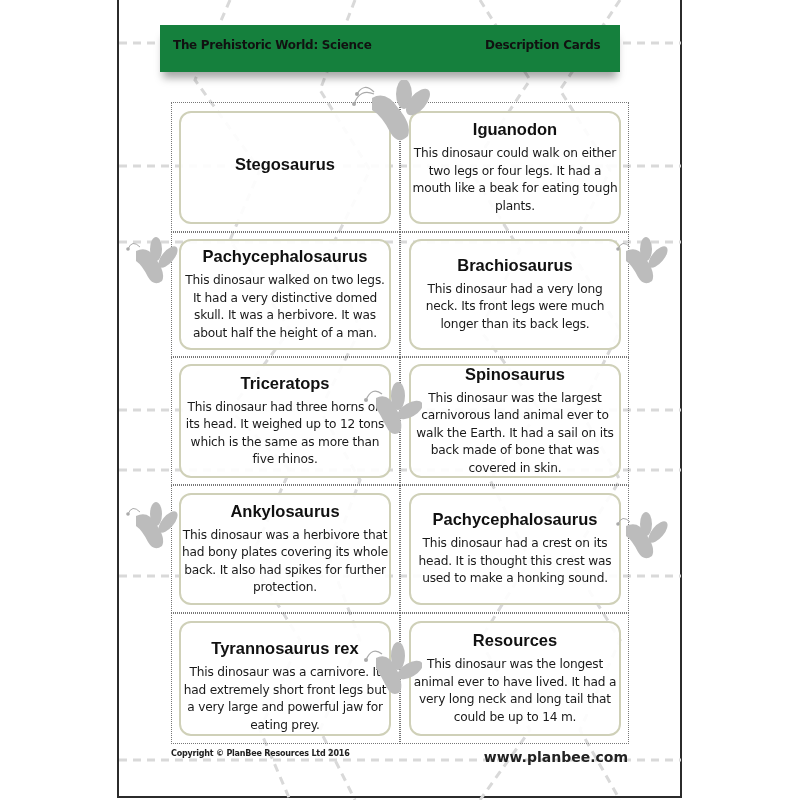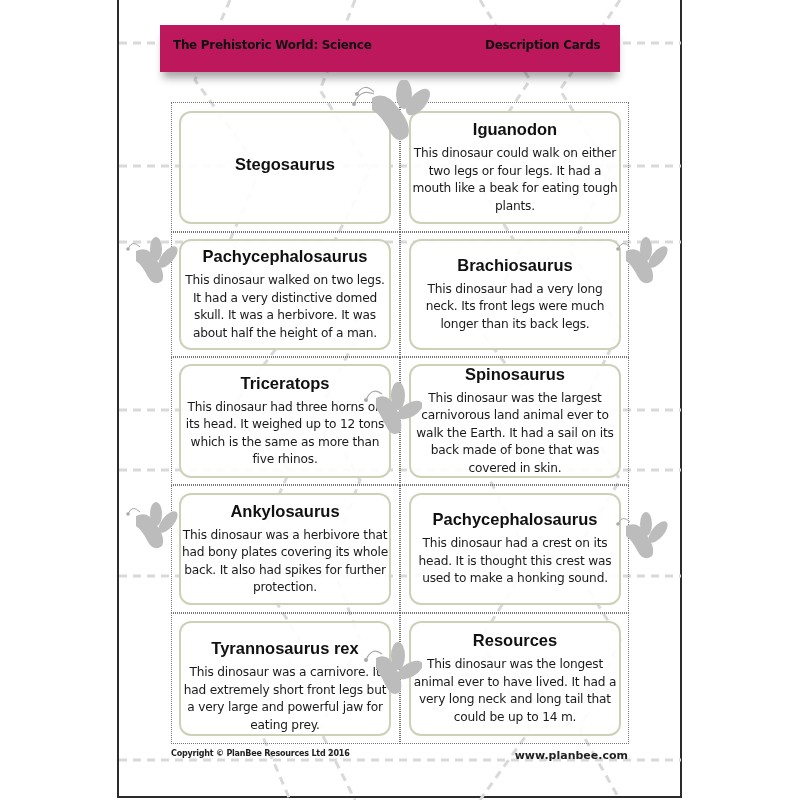--- a/index.html
+++ b/index.html
@@ -1,28 +1,28 @@
 <!DOCTYPE html>
 <html><head>
 <meta charset="utf-8">
 <style>
   html, body { margin:0; padding:0; background:#ffffff; }
   body { width:800px; height:800px; position:relative; overflow:hidden; font-family:"DejaVu Sans", sans-serif; }
   .page { position:absolute; left:117px; top:-2px; width:565px; height:800px; border:2px solid #2b2b2b; background:#fff; box-sizing:border-box; overflow:hidden; }
   .hexbg { position:absolute; left:0; top:0; width:800px; height:800px; pointer-events:none; }
-  .header { position:absolute; left:160px; top:25px; width:460px; height:47px; background:#be185d; box-shadow:0 9px 8px -3px rgba(0,0,0,0.35); }
+  .header { position:absolute; left:160px; top:25px; width:460px; height:47px; background:#15803d; box-shadow:0 9px 8px -3px rgba(0,0,0,0.35); }
   .header .title { position:absolute; left:13px; top:12px; font-family:"DejaVu Sans", sans-serif; font-weight:bold; font-size:13px; letter-spacing:-0.3px; color:#111; transform:scaleX(0.92); transform-origin:left; }
   .header .subtitle { position:absolute; right:20px; top:12px; font-family:"DejaVu Sans", sans-serif; font-weight:bold; font-size:13px; letter-spacing:-0.3px; color:#111; transform:scaleX(0.92); transform-origin:right; }
   .grid { position:absolute; left:171px; top:102px; width:458px; height:642px; }
   .cell { position:absolute; box-sizing:border-box; border:1px dotted #777; }
   .card { position:absolute; box-sizing:border-box; background:rgba(255,255,255,0.9); border:2px solid #cfd0b8; border-radius:12px; text-align:center; display:flex; flex-direction:column; justify-content:center; padding:0 0; }
   .card .name { font-family:"Liberation Sans", sans-serif; font-weight:bold; font-size:16.5px; color:#111; margin-bottom:6px; }
   .card .desc { font-family:"DejaVu Sans", sans-serif; font-size:12.2px; line-height:17.5px; color:#1a1a1a; letter-spacing:-0.2px; }
   .footer-left { position:absolute; left:171px; top:749px; font-family:"DejaVu Sans", sans-serif; font-weight:bold; font-size:8px; color:#222; letter-spacing:-0.2px; }
-  .footer-right { position:absolute; right:172px; top:749px; font-family:"DejaVu Sans", sans-serif; font-weight:bold; font-size:11px; color:#222;text-align:center; }
+  .footer-right { position:absolute; right:172px; top:749px; font-family:"DejaVu Sans", sans-serif; font-weight:bold; font-size:14px; color:#222;text-align:center; }
   .bee { position:absolute; pointer-events:none; }
 </style>
 </head>
 <body>
 
 <div class="page"></div>
 
 <svg class="hexbg" viewBox="0 0 800 800">
   <g fill="none" stroke="#d9d9d9" stroke-width="3" stroke-dasharray="8 6">
     <line x1="119" y1="43" x2="681" y2="43"></line>

